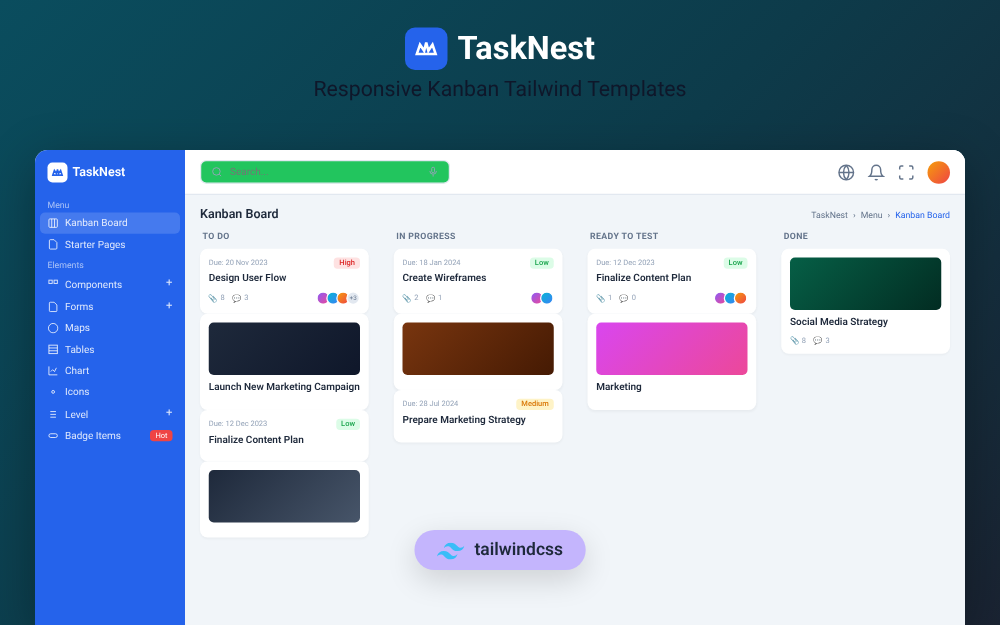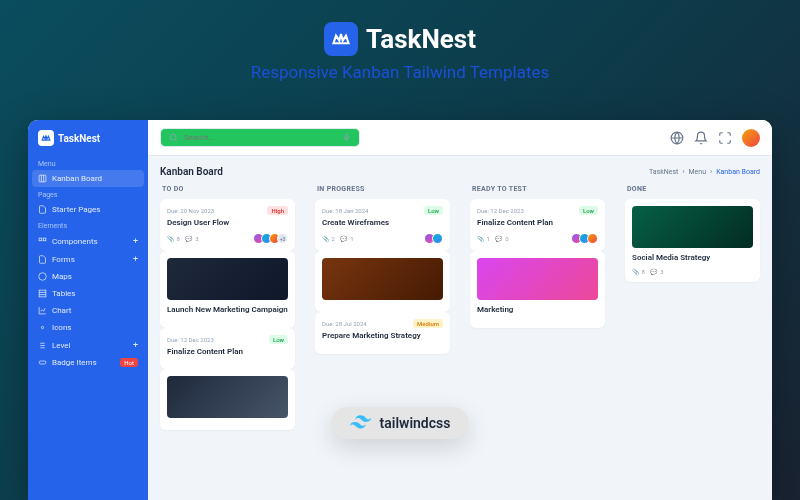--- a/index.html
+++ b/index.html
@@ -1,21 +1,21 @@
 <!DOCTYPE html>
 <html><head>
 <meta charset="utf-8">
 <style>
 *{margin:0;padding:0;box-sizing:border-box;font-family:-apple-system,BlinkMacSystemFont,'Segoe UI',Roboto,sans-serif}
 body{background:linear-gradient(135deg,#0a4d5e 0%,#0d3b4a 50%,#1a2332 100%);width:800px;height:500px;overflow:hidden;position:relative}
 .hero{text-align:center;padding:22px 0 14px}
 .hero-logo{display:inline-flex;align-items:center;gap:8px}
 .hero-logo-icon{width:34px;height:34px;background:#2563eb;border-radius:8px;display:flex;align-items:center;justify-content:center}
 .hero-title{color:#fff;font-size:26px;font-weight:700}
-.hero-sub{color:#1d4ed8;font-size:17px;margin-top:6px;font-weight:400}
+.hero-sub{color:#0f172a;font-size:17px;margin-top:6px;font-weight:400}
 .app{position:absolute;top:120px;left:28px;right:28px;bottom:0;background:#f8fafc;border-radius:10px 10px 0 0;display:flex;overflow:hidden;box-shadow:0 10px 40px rgba(0,0,0,0.3)}
 .sidebar{width:120px;background:#2563eb;color:#fff;padding:10px 0;font-size:8px;flex-shrink:0}
 .sb-logo{display:flex;align-items:center;gap:4px;padding:0 10px 10px}
 .sb-logo-icon{width:16px;height:16px;background:#fff;border-radius:4px;display:flex;align-items:center;justify-content:center}
 .sb-title{font-weight:600;font-size:10px}
 .sb-section{padding:4px 10px 2px;font-size:7px;color:rgba(255,255,255,0.6);text-transform:none}
 .sb-item{display:flex;align-items:center;gap:5px;padding:4px 10px;cursor:pointer;font-size:8px;color:rgba(255,255,255,0.85)}
 .sb-item.active{background:rgba(255,255,255,0.15);border-radius:4px;margin:0 4px;padding:4px 6px}
 .sb-item svg{width:9px;height:9px;flex-shrink:0}
 .sb-item .plus{margin-left:auto;font-size:9px}
@@ -51,21 +51,21 @@
 .av1{background:linear-gradient(135deg,#8b5cf6,#ec4899)}
 .av2{background:linear-gradient(135deg,#06b6d4,#3b82f6)}
 .av3{background:linear-gradient(135deg,#f59e0b,#ef4444)}
 .avx{background:#e2e8f0;color:#64748b;font-size:5px;display:flex;align-items:center;justify-content:center}
 .card-img{width:100%;height:42px;border-radius:4px;margin-bottom:5px}
 .img1{background:linear-gradient(135deg,#1e293b,#0f172a)}
 .img2{background:linear-gradient(135deg,#78350f,#451a03)}
 .img3{background:linear-gradient(135deg,#d946ef,#ec4899)}
 .img4{background:linear-gradient(135deg,#065f46,#022c22)}
 .img5{background:linear-gradient(135deg,#1e293b,#475569)}
-.tw-badge{position:absolute;bottom:61px;left:50%;transform:translateX(-50%);background:#e5e5e5;border-radius:18px;padding:8px 18px;display:flex;align-items:flex-start;gap:8px;box-shadow:0 8px 24px rgba(0,0,0,0.15);z-index:10}
+.tw-badge{position:absolute;bottom:44px;left:50%;transform:translateX(-50%);background:#c4b5fd;border-radius:18px;padding:8px 18px;display:flex;align-items:flex-end;gap:8px;box-shadow:0 8px 24px rgba(0,0,0,0.15);z-index:10}
 .tw-badge svg{width:22px;height:14px}
 .tw-text{font-size:14px;font-weight:600;color:#1e293b}
 </style>
 </head>
 <body>
 
 <div class="hero">
   <div class="hero-logo">
     <span class="hero-logo-icon">
       <svg viewBox="0 0 24 24" width="20" height="20" fill="none" stroke="#fff" stroke-width="2.5">
@@ -88,21 +88,20 @@
       <span class="sb-title">TaskNest</span>
     </div>
     <div class="sb-section">Menu</div>
     <div class="sb-item active">
         <svg viewBox="0 0 24 24" fill="none" stroke="currentColor" stroke-width="2">
           <rect x="3" y="3" width="18" height="18" rx="2"></rect>
           <path d="M9 3v18M15 3v18"></path>
         </svg>
         <span>Kanban Board</span>
       </div>
-    <div class="sb-section">Pages</div>
     <div class="sb-item">
         <svg viewBox="0 0 24 24" fill="none" stroke="currentColor" stroke-width="2">
           <path d="M14 2H6a2 2 0 00-2 2v16a2 2 0 002 2h12a2 2 0 002-2V8l-6-6z"></path>
         </svg>
         <span>Starter Pages</span>
       </div>
     <div class="sb-section">Elements</div>
     <div class="sb-item">
         <svg viewBox="0 0 24 24" fill="none" stroke="currentColor" stroke-width="2">
           <rect x="3" y="3" width="7" height="7"></rect>

